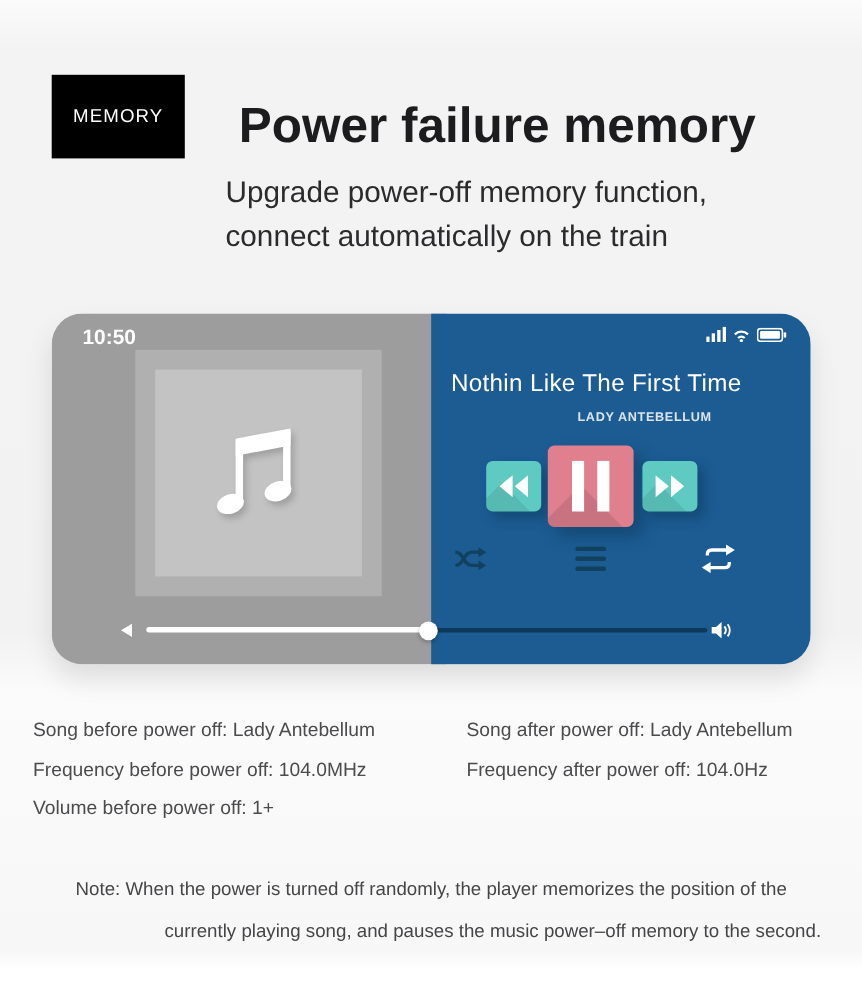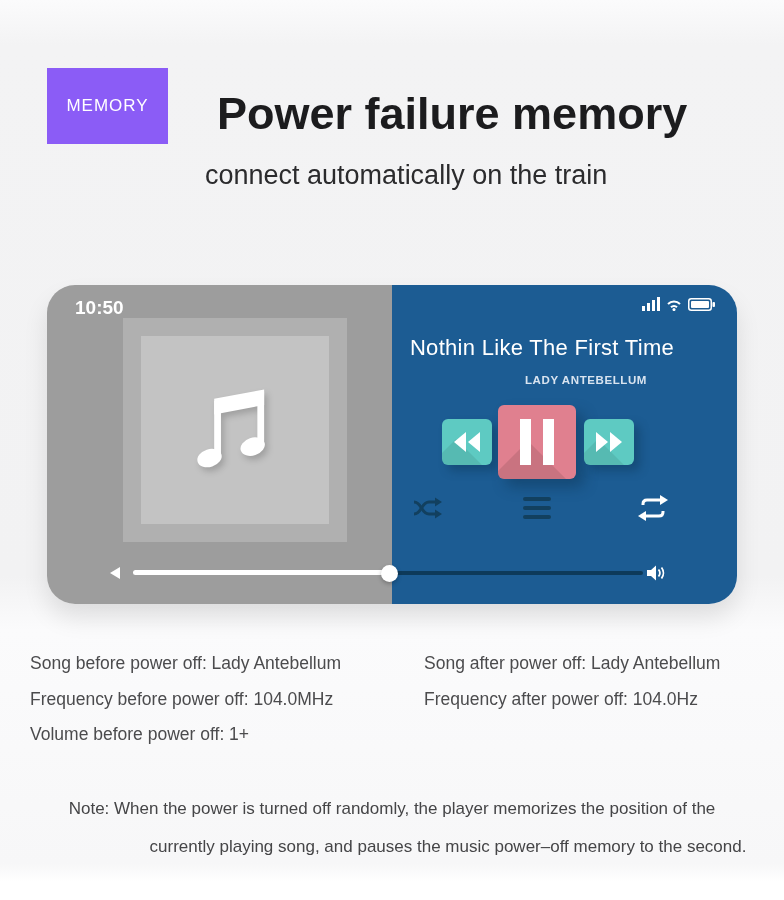--- a/index.html
+++ b/index.html
@@ -7,21 +7,21 @@
     width:784px;height:900px;
     font-family:"Liberation Sans", sans-serif;
     background:linear-gradient(180deg,#fbfbfc 0%,#f3f3f4 5%,#f2f2f3 64%,#fbfbfc 70%,#f7f7f8 96%,#ffffff 98%);
     overflow:hidden;position:relative;
   }
   .page{position:relative;width:784px;height:900px;}
 
   
   .badge{
     position:absolute;left:47px;top:68px;width:121px;height:76px;
-    background:#8b5cf6;color:#fff;display:flex;align-items:center;justify-content:center;
+    background:#000000;color:#fff;display:flex;align-items:center;justify-content:center;
     font-size:17px;letter-spacing:1px;font-weight:400;
   }
   .title{
     position:absolute;left:205px;top:76px;margin:12px;
     font-size:45px;font-weight:700;color:#1c1c1e;letter-spacing:0;
   }
   .subtitle{
     position:absolute;left:205px;top:155px;
     font-size:27px;color:#2b2b2d;line-height:40px;font-weight:400;
   }
@@ -125,20 +125,21 @@
 </head>
 <body>
 
 <div class="page">
 
   <div class="badge">
     <span>MEMORY</span>
   </div>
   <h1 class="title">Power failure memory</h1>
   <div class="subtitle">
+    <div>Upgrade power-off memory function,</div>
     <div>connect automatically on the train</div>
   </div>
 
   <div class="player">
 
     <div class="half left">
       <div class="clock">10:50</div>
       <div class="album">
         <div class="album-inner">
           <svg class="music-note" width="104" height="104" viewBox="0 0 100 100">

